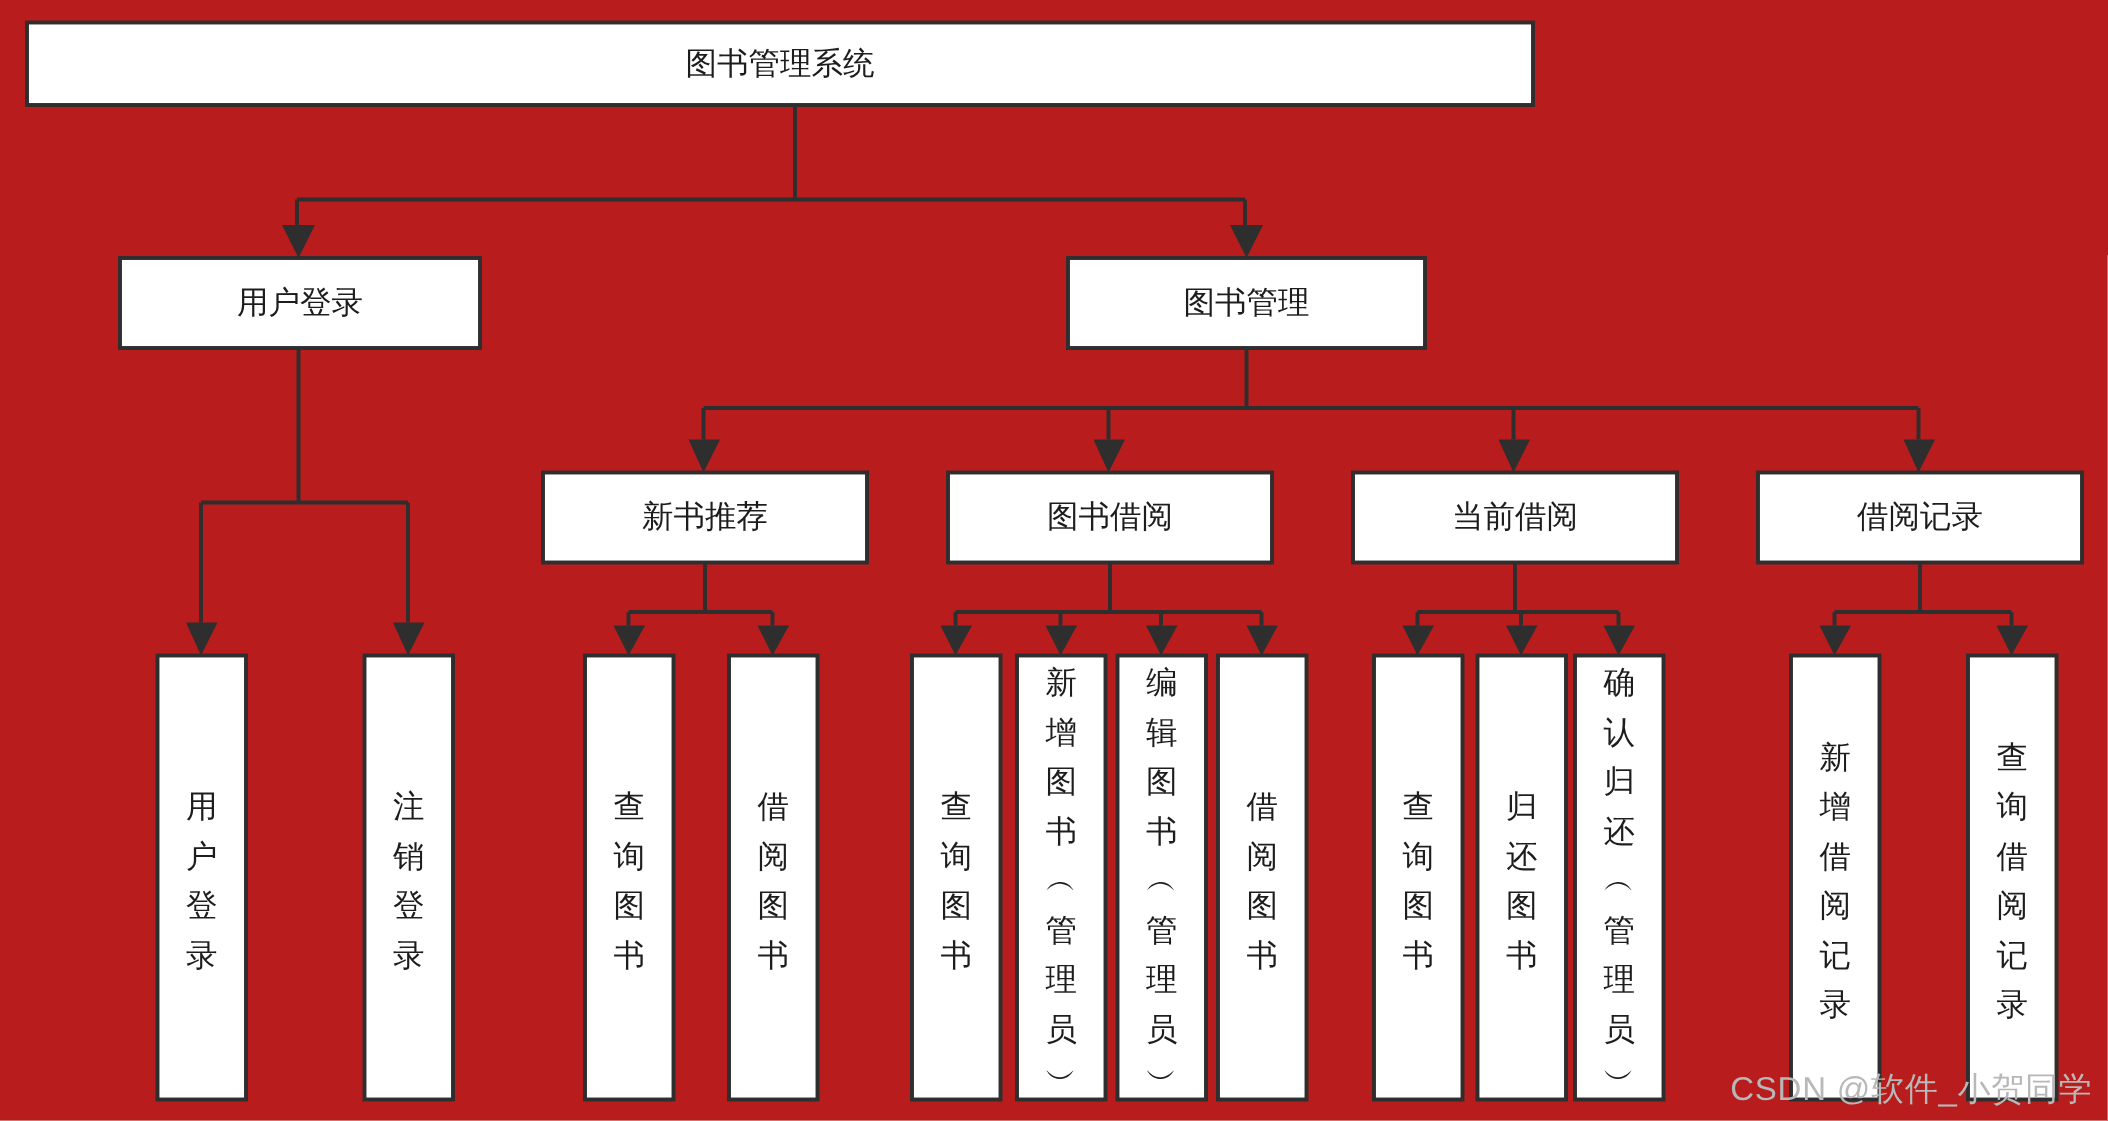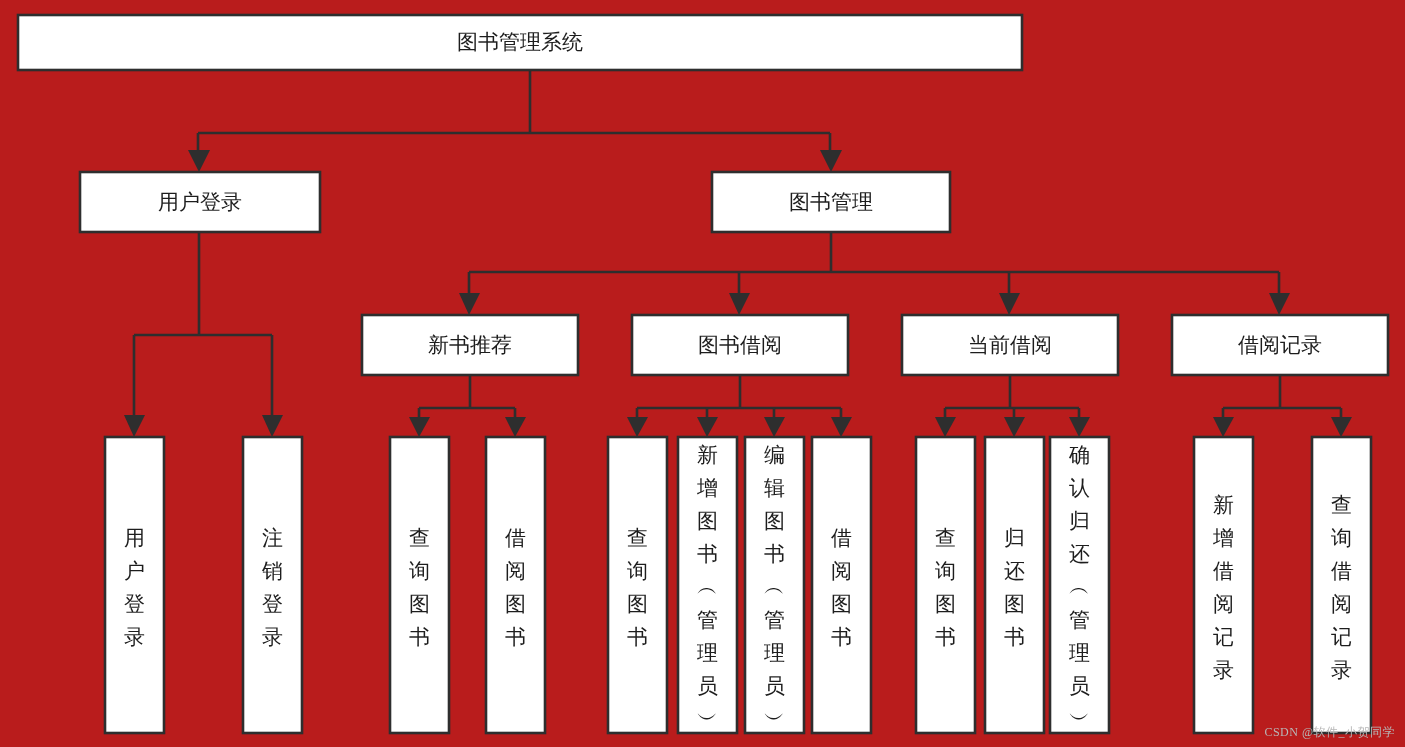--- a/index.html
+++ b/index.html
@@ -53,22 +53,22 @@
   .node-label-vertical {
     font-family: "Liberation Sans", "DejaVu Sans", sans-serif;
     font-size: 21px;
     fill: #1d1d1d;
     text-anchor: middle;
   }
   .watermark {
     position: absolute;
     right: 10px;
     bottom: 6px;
-    font-family: Liberation Serif, serif;
-    font-size: 12px;
+    font-family: Liberation Sans, sans-serif;
+    font-size: 22px;
     color: #b8b8b8;
     letter-spacing: 0.5px;
     white-space: nowrap;
     user-select: none;
   }
 </style>
 </head>
 <body>
 
 <div id="diagram-root">

